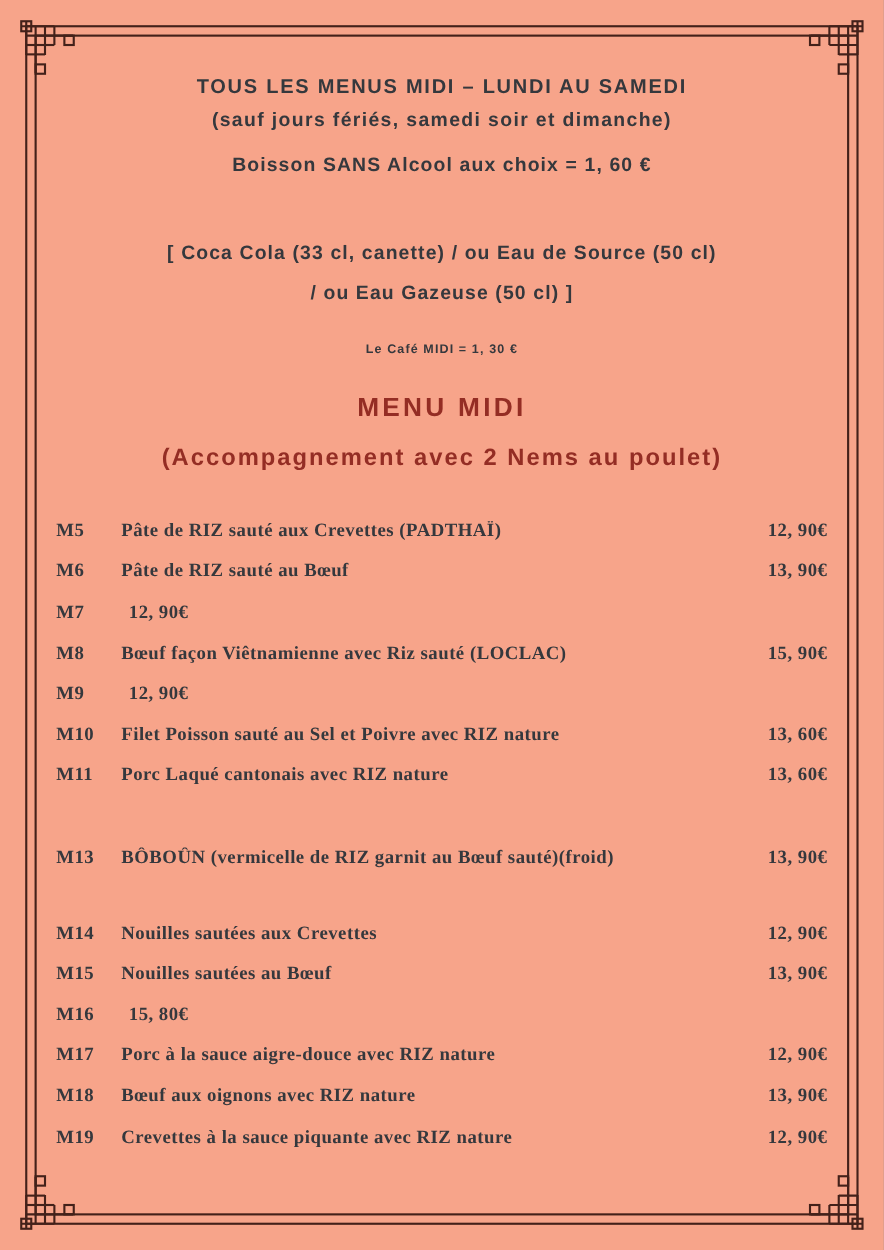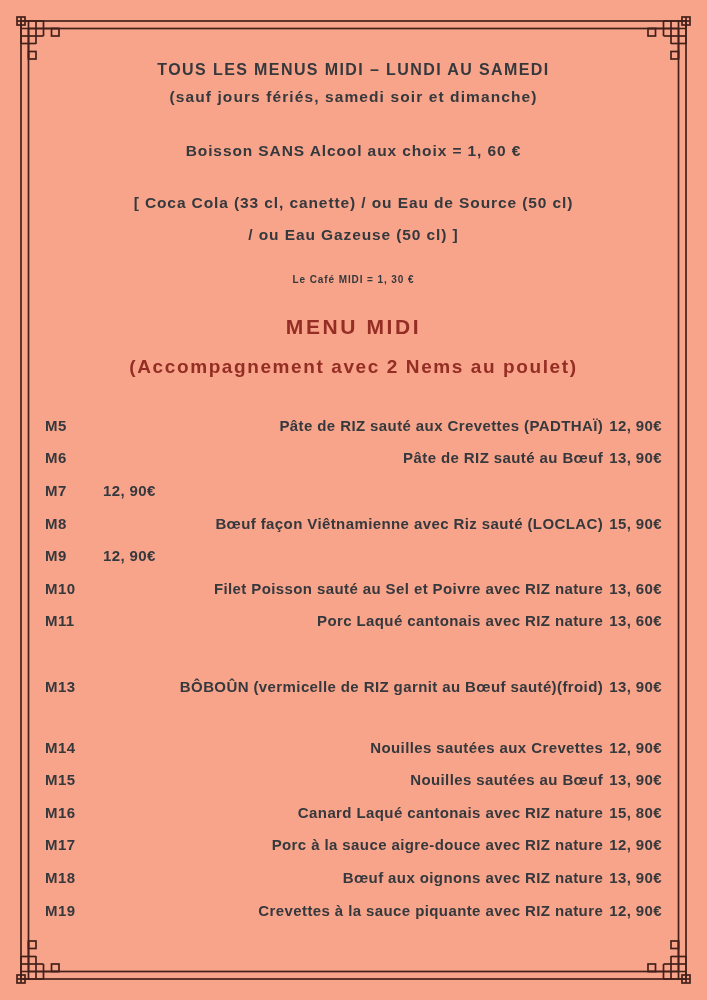--- a/index.html
+++ b/index.html
@@ -19,40 +19,40 @@
     position:absolute;left:0;top:0;width:582px;height:1000px;z-index:2;
     color:var(--ink,#35383d);
   }
   .hline{
     position:absolute;left:45px;width:617px;
     text-align:center;font-weight:bold;
     white-space:nowrap;
   }
   .t-title   {top:61px;  font-size:16px;  letter-spacing:1.4px;}
   .t-subtitle{top:88px;  font-size:15.5px;letter-spacing:1.1px;}
-  .t-drinks  {top:142px; font-size:15.5px;letter-spacing:0.9px;}
+  .t-drinks  {top:124px; font-size:15.5px;letter-spacing:0.9px;}
   .t-coca1   {top:194px; font-size:15.5px;letter-spacing:0.9px;}
   .t-coca2   {top:226px; font-size:15.5px;letter-spacing:0.9px;}
   .t-cafe    {top:274px; font-size:10px;letter-spacing:0.9px;}
   .t-menu    {top:315px; font-size:21px;  letter-spacing:2.6px; color:var(--accent,#942d24);}
   .t-accomp  {top:356px; font-size:19px;  letter-spacing:1.6px; color:var(--accent,#942d24);}
   .menu-list{
     position:absolute;left:45px;top:409px;width:617px;
     font-weight:bold;font-size:15px;letter-spacing:0.4px;
   }
-  .menu-group{margin:0 0 0 0;}
+  .menu-group{margin:0 0 0 0;font-family:Liberation Serif, serif;}
   .menu-group + .menu-group{margin-top:33px;}
   .menu-group:last-child{margin-top:28px;}
   .row{
     display:flex;align-items:center;
     height:32.6px;
     white-space:nowrap;
   }
   .row .code{flex:0 0 52px;text-align:left;}
-  .row .name{flex:1 1 auto;overflow:hidden;text-align:right;}
+  .row .name{flex:1 1 auto;overflow:hidden;text-align:left;}
   .row .price{flex:0 0 auto;text-align:center;padding-left:6px;}
 </style>
 </head>
 <body>
 
 <div class="page" style="--bg: #f7a48a; --ink: #35383d; --accent: #942d24;">
 
   <svg class="frame-svg" width="707" height="1000" viewBox="0 0 707 1000">
     <defs>
       <g id="corner-motif" fill="none" stroke-width="1.7">
@@ -138,21 +138,20 @@
     <span class="name">Nouilles sautées aux Crevettes</span>
     <span class="price">12, 90€</span>
   </div>
           <div class="row">
     <span class="code">M15</span>
     <span class="name">Nouilles sautées au Bœuf</span>
     <span class="price">13, 90€</span>
   </div>
           <div class="row">
     <span class="code">M16</span>
-    <span class="name">Canard Laqué cantonais avec RIZ nature</span>
     <span class="price">15, 80€</span>
   </div>
           <div class="row">
     <span class="code">M17</span>
     <span class="name">Porc à la sauce aigre-douce avec RIZ nature</span>
     <span class="price">12, 90€</span>
   </div>
           <div class="row">
     <span class="code">M18</span>
     <span class="name">Bœuf aux oignons avec RIZ nature</span>

